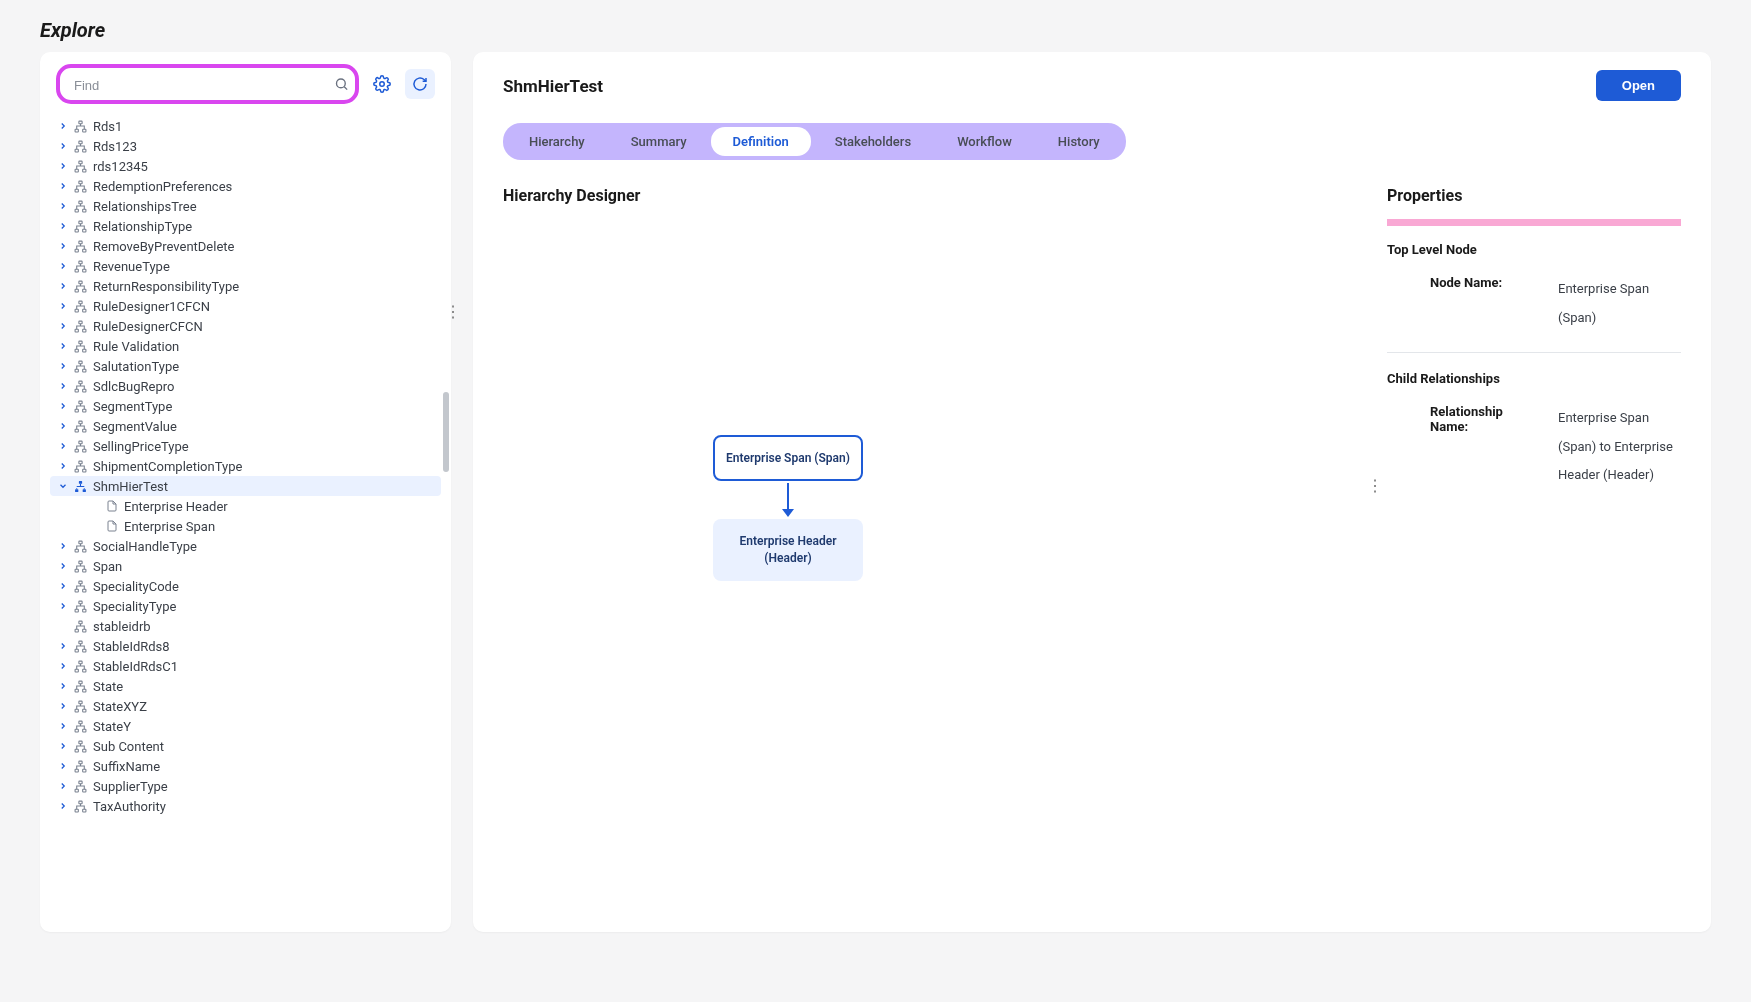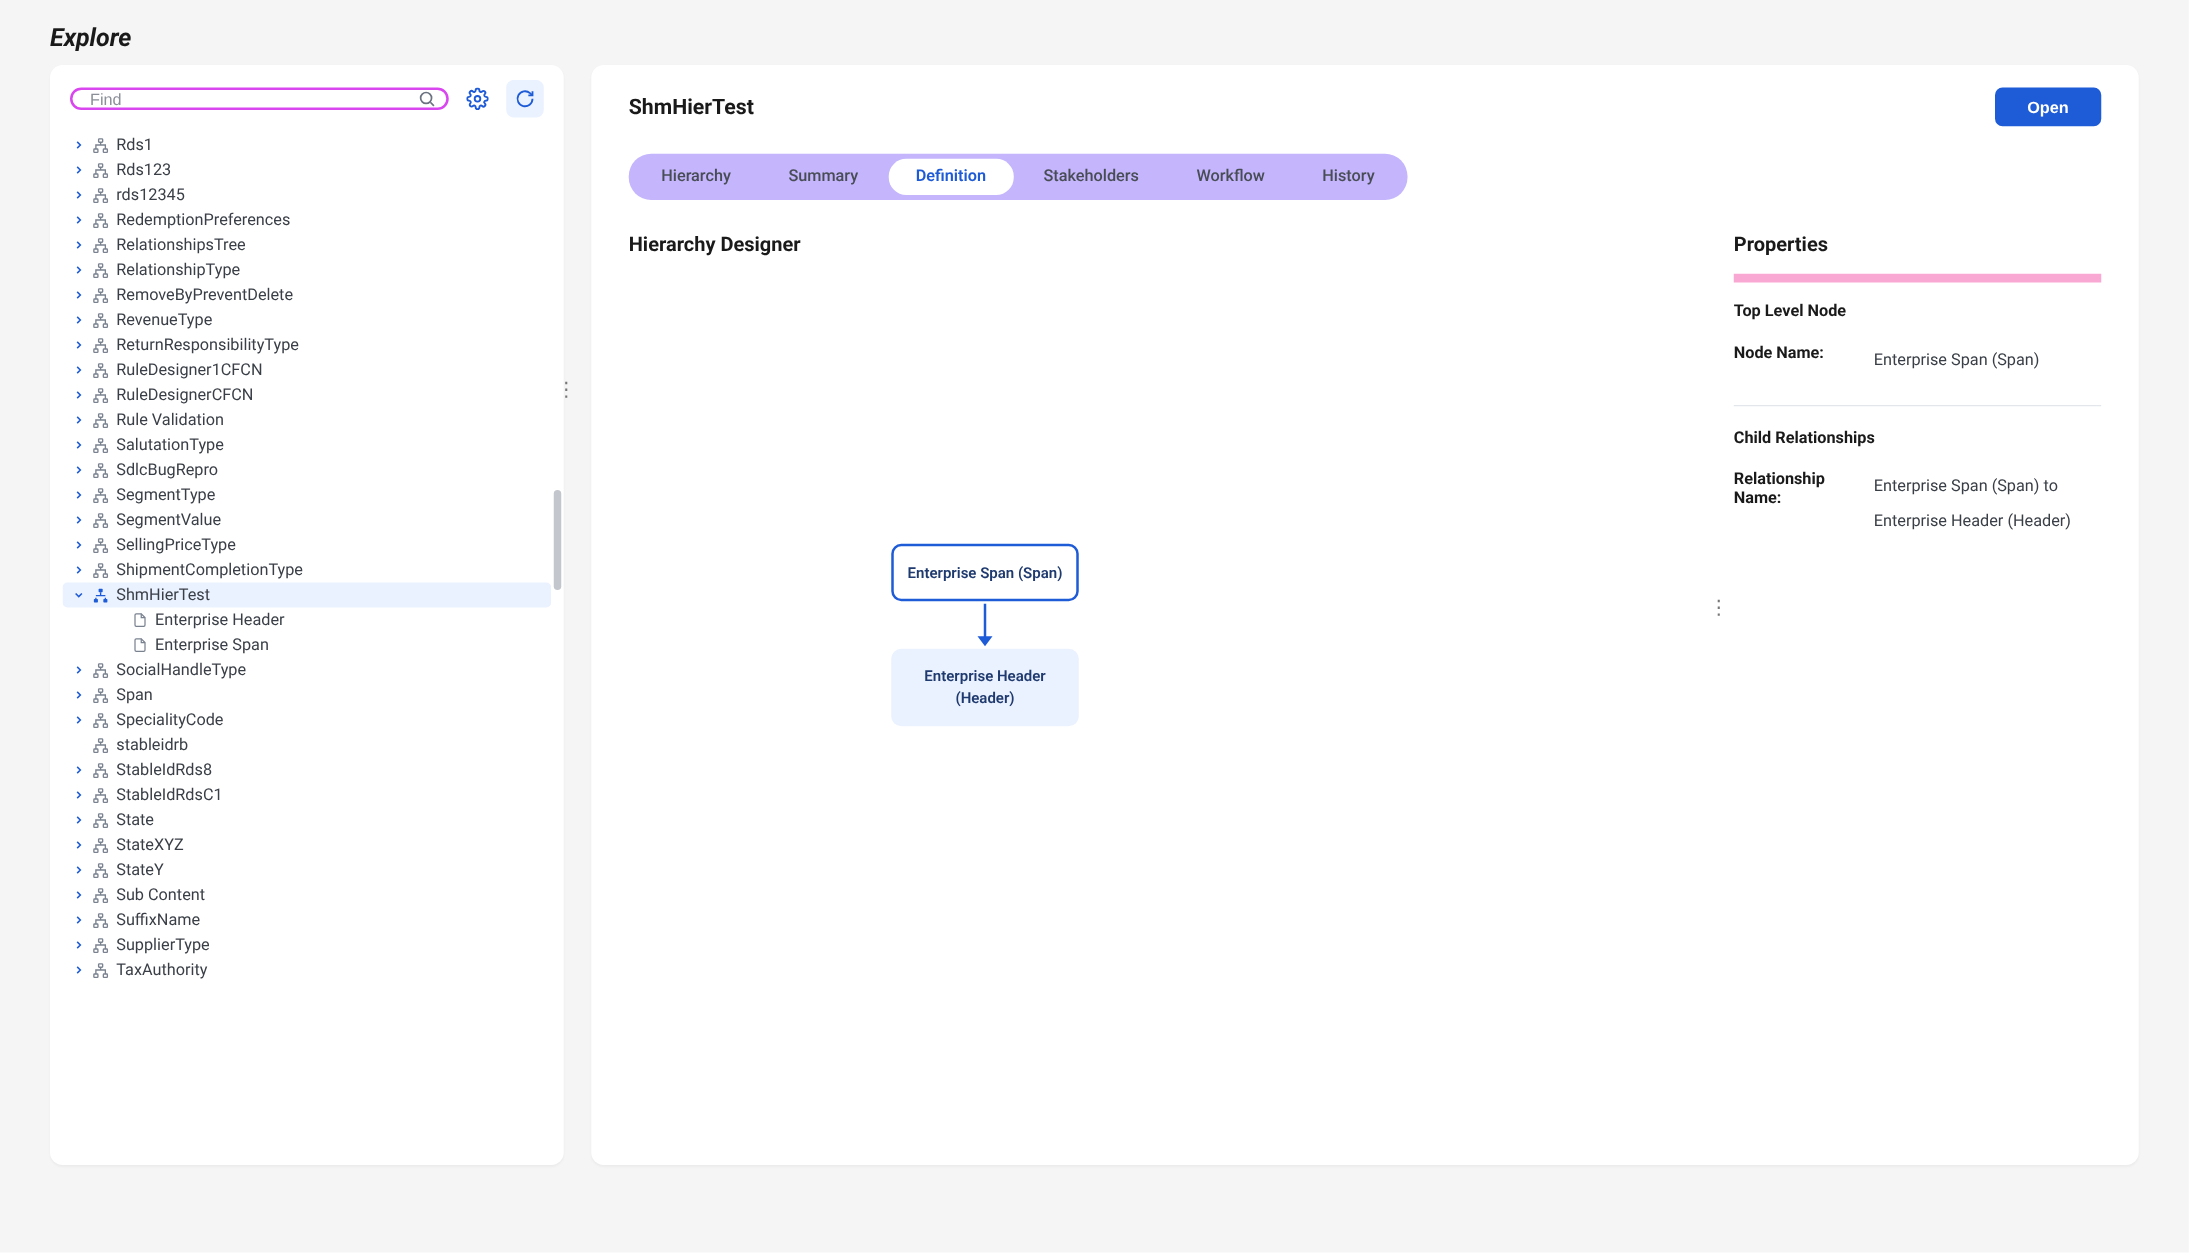--- a/index.html
+++ b/index.html
@@ -42,22 +42,22 @@
     align-items: center;
     gap: 8px;
     padding: 0 6px 8px 6px;
   }
   .search-wrap {
     flex: 1;
     position: relative;
   }
   .search-input {
     width: 100%;
-    height: 18px;
-    border: 2px solid #d946ef;
+    height: 40px;
+    border: 4px solid #d946ef;
     border-radius: 15px;
     padding: 2px 34px 0 14px;
     font-size: 13px;
     outline: none;
     color: #333;
   }
   .search-input::placeholder { color: #8a8f98; }
   .search-icon-inset {
     position: absolute;
     right: 10px; top: 50%;
@@ -255,24 +255,25 @@
     margin-bottom: 16px;
   }
   .section-title {
     font-size: 13px;
     font-weight: 700;
     margin-bottom: 18px;
     color: #1a1a1a;
   }
   .kv {
     display: flex;
-    gap: 2px;
+    gap: 18px;
     font-size: 13px;
     margin-bottom: 20px;
     align-items: flex-start;
+    margin-left: 43px;
   }
   .kv .k { font-weight: 700; color: #1a1a1a; width: 110px; flex-shrink:0; }
   .kv .v { color: #3a3f47; line-height: 2.2; }
   .props .divider {
     border-top: 1px solid #e3e6ea;
     margin: 10px 0 18px 0;
   }
   .handle-dots {
     position: absolute;
     left: -14px;
@@ -689,20 +690,36 @@
           </span>
           <span class="typeicon">
             <svg width="13" height="13" viewBox="0 0 24 24" fill="none" stroke="currentColor" stroke-width="2">
               <rect x="9" y="2" width="6" height="5" rx="1"></rect>
               <rect x="2" y="17" width="6" height="5" rx="1"></rect>
               <rect x="16" y="17" width="6" height="5" rx="1"></rect>
               <path d="M12 7v4M12 11H5v6M12 11h7v6"></path>
             </svg>
           </span>
           <span class="tree-label">SpecialityCode</span>
+        </div>
+        <div class="tree-row">
+          <span class="chev">
+            <svg width="10" height="10" viewBox="0 0 24 24" fill="none" stroke="currentColor" stroke-width="3">
+              <polyline points="9 6 15 12 9 18"></polyline>
+            </svg>
+          </span>
+          <span class="typeicon">
+            <svg width="13" height="13" viewBox="0 0 24 24" fill="none" stroke="currentColor" stroke-width="2">
+              <rect x="9" y="2" width="6" height="5" rx="1"></rect>
+              <rect x="2" y="17" width="6" height="5" rx="1"></rect>
+              <rect x="16" y="17" width="6" height="5" rx="1"></rect>
+              <path d="M12 7v4M12 11H5v6M12 11h7v6"></path>
+            </svg>
+          </span>
+          <span class="tree-label">SpecialityType</span>
         </div>
         <div class="tree-row">
           <span class="chev empty">
             <svg width="10" height="10"></svg>
           </span>
           <span class="typeicon">
             <svg width="13" height="13" viewBox="0 0 24 24" fill="none" stroke="currentColor" stroke-width="2">
               <rect x="9" y="2" width="6" height="5" rx="1"></rect>
               <rect x="2" y="17" width="6" height="5" rx="1"></rect>
               <rect x="16" y="17" width="6" height="5" rx="1"></rect>

